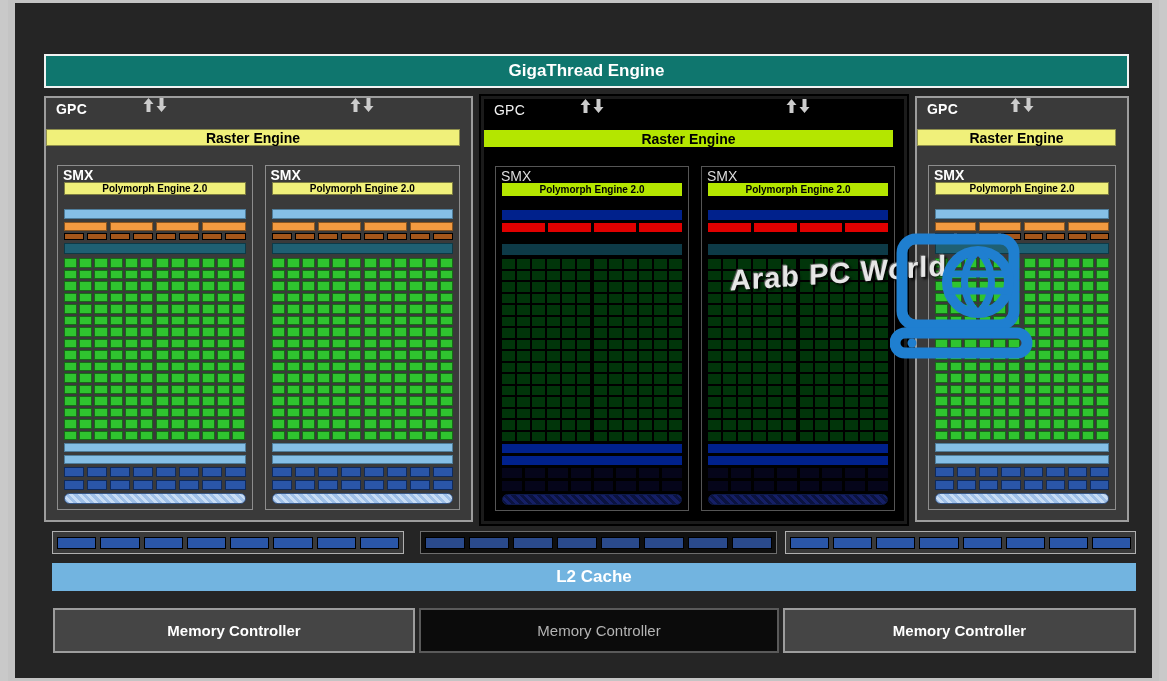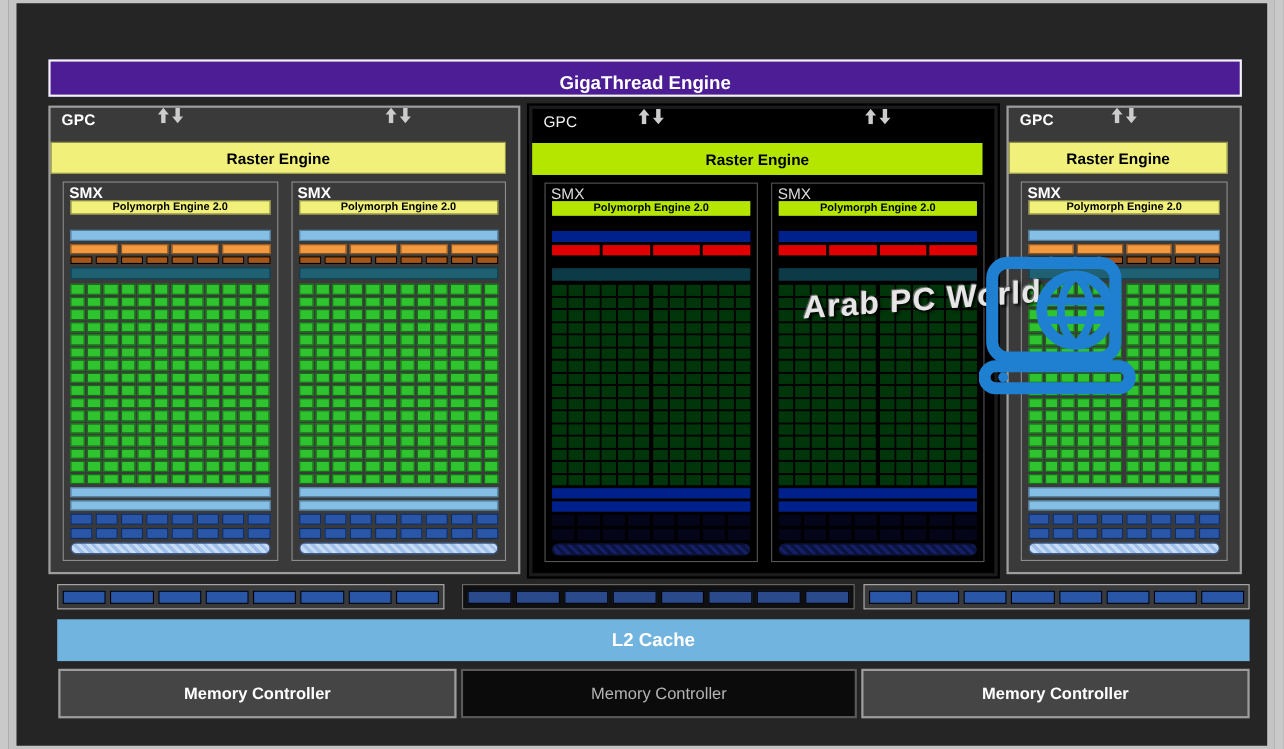--- a/index.html
+++ b/index.html
@@ -27,23 +27,23 @@
     position: absolute; left: 29px; top: 10px;
     width: 1085px; height: 35px;
     background: #454545;
     border: 2px solid #9d9d9d;
     display: flex; align-items: center; justify-content: center;
     color: #ffffff; font-size: 17px; font-weight: bold;
   }
   .gigabar {
     position: absolute; left: 29px; top: 51px;
     width: 1085px; height: 34px;
-    background: #4c1d95;
+    background: #0f766e;
     border: 2px solid #f2f2f2;
-    display: flex; align-items: flex-end; justify-content: center;
+    display: flex; align-items: center; justify-content: center;
     color: #ffffff; font-size: 17px; font-weight: bold;
   }
 
   
   .gpc {
     position: absolute;
     top: 93px;
     background: #3a3a3a;
     border: 2px solid #9d9d9d;
   }
@@ -58,21 +58,21 @@
 
   .gpc-label {
     position: absolute; left: 10px; top: 3px;
     color: #ffffff; font-size: 14px; font-weight: bold;
     letter-spacing: .2px;
   }
   .gpc.dim .gpc-label { font-weight: normal; color: #f2f2f2; }
 
   .raster {
     position: absolute; left: 0; top: 31px; right: 11px;
-    height: 29px;
+    height: 17px;
     background: #f0f07a;
     border: 1px solid #8f8f4d;
     display: flex; align-items: center; justify-content: center;
     font-size: 14px; font-weight: bold; color: #000;
   }
   .gpc.dim .raster { background: #b4e600; border-color: #b4e600; }
   .arrowpair { position: absolute; display: flex; gap: 2px; }
   .arw { width: 11px; height: 14px; }
 
   
@@ -166,21 +166,21 @@
   .ropgroup.dim { background: #0f0f0f; border-color: #6e6e6e; }
   .rop { flex: 1; height: 12px; background: #2a56a8; border: 1px solid #000; }
   .ropgroup.dim .rop { background: #2a4a8c; border-color: #000; }
   #ropg0 { left: 37px; width: 352px; }
   #ropg1 { left: 405px; width: 357px; }
   #ropg2 { left: 770px; width: 351px; }
 
   
   .l2 {
     position: absolute; left: 37px; top: 560px;
-    width: 1084px; height: 38px;
+    width: 1084px; height: 28px;
     background: #72b4e0;
     display: flex; align-items: center; justify-content: center;
     color: #ffffff; font-size: 17px; font-weight: bold;
   }
 
   
   .mc {
     position: absolute; top: 605px; height: 45px;
     background: #454545; border: 2px solid #9d9d9d;
     display: flex; align-items: center; justify-content: center;

